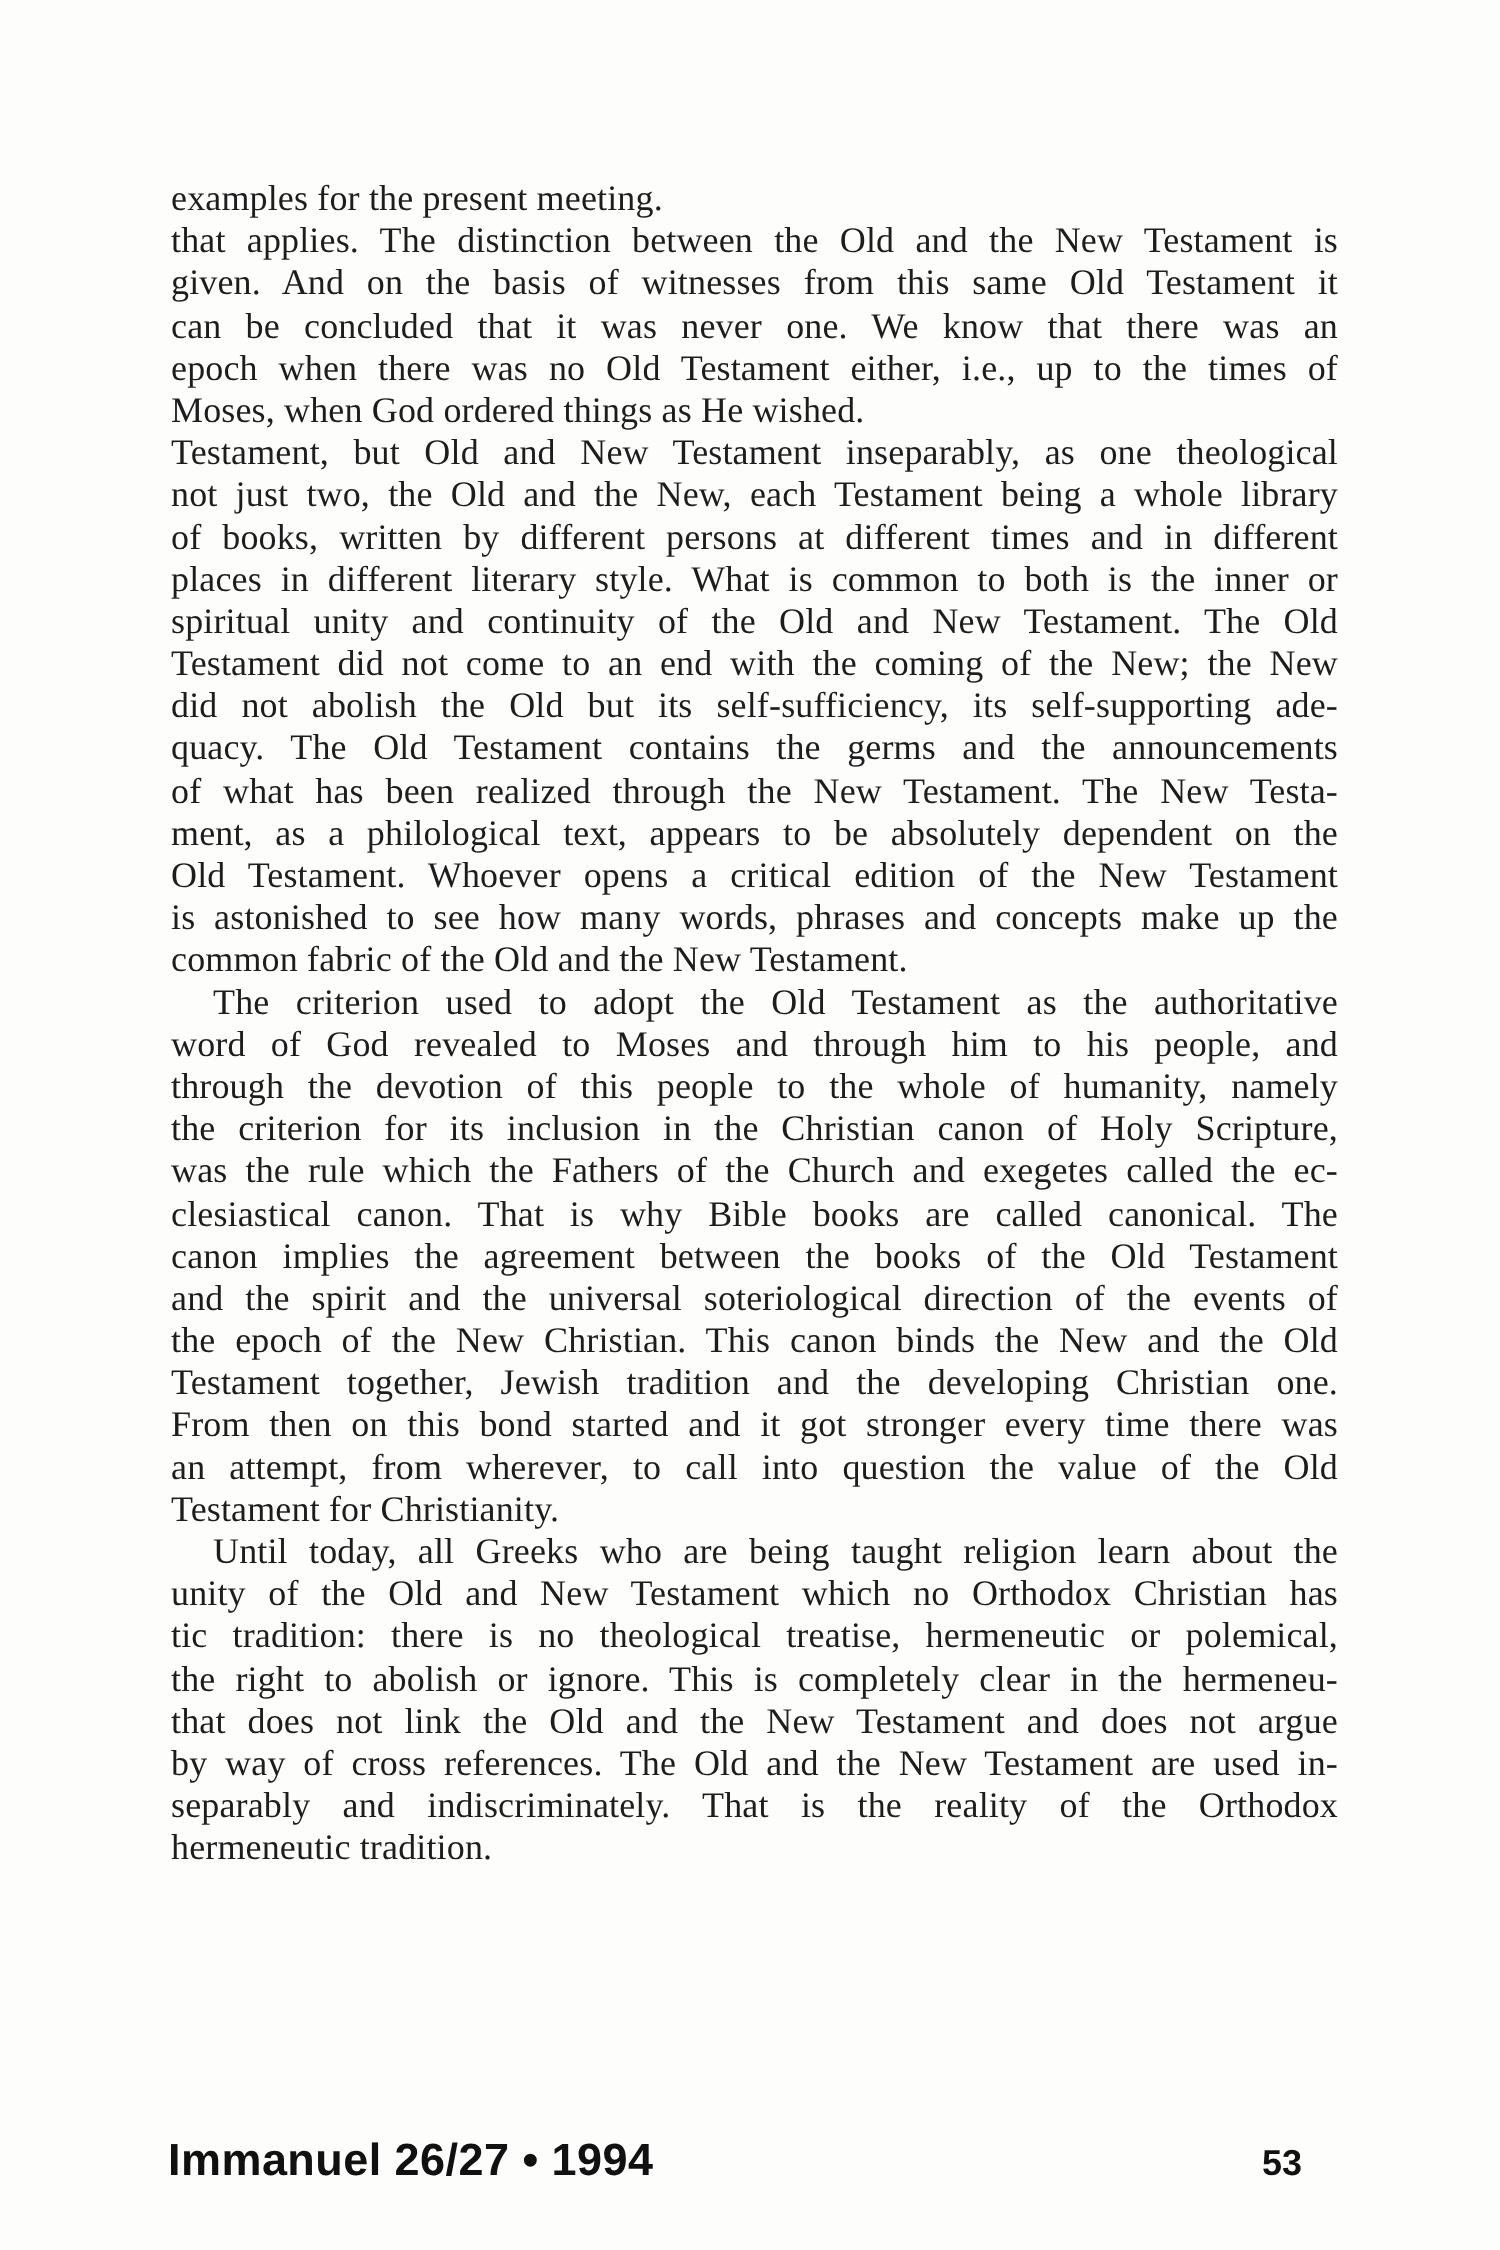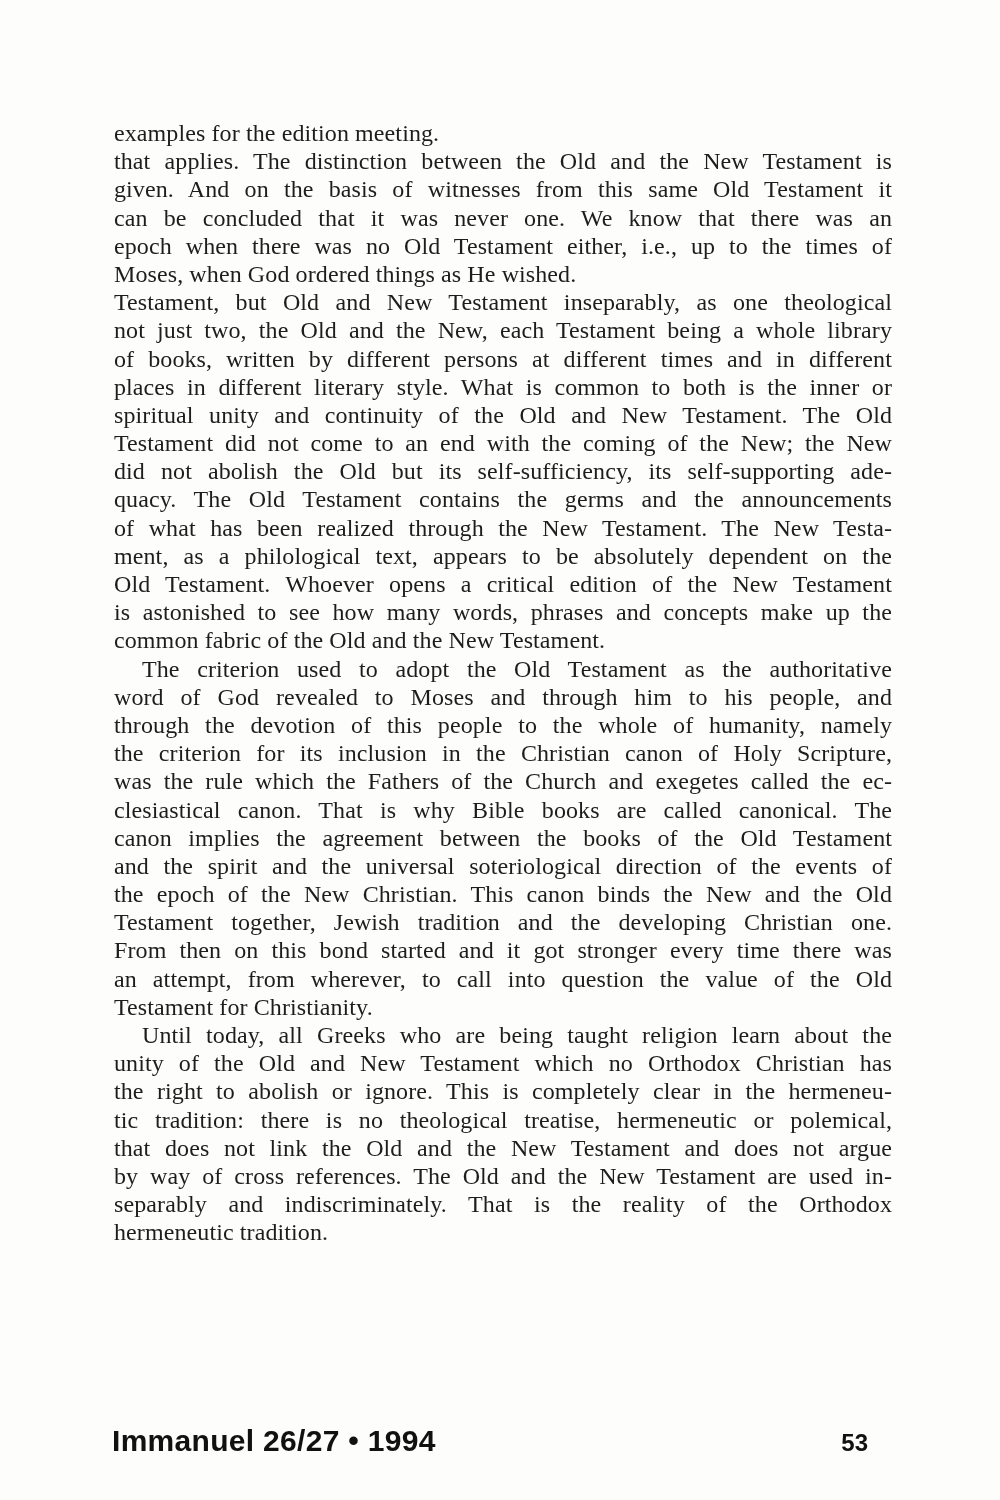--- a/index.html
+++ b/index.html
@@ -61,21 +61,21 @@
     font-size: 24px;
   }
 </style>
 </head>
 <body>
 
 <div class="page">
 
   <main class="text-block" id="body-text">
       <div class="paragraph">
-        <div class="line last">examples for the edition meeting.</div>
+        <div class="line last">examples for the present meeting.</div>
       </div>
       <div class="paragraph">
         <div class="line">that applies. The distinction between the Old and the New Testament is</div>
         <div class="line">given. And on the basis of witnesses from this same Old Testament it</div>
         <div class="line">can be concluded that it was never one. We know that there was an</div>
         <div class="line">epoch when there was no Old Testament either, i.e., up to the times of</div>
         <div class="line last">Moses, when God ordered things as He wished.</div>
       </div>
       <div class="paragraph">
         <div class="line">Testament, but Old and New Testament inseparably, as one theological</div>
@@ -103,22 +103,22 @@
         <div class="line">and the spirit and the universal soteriological direction of the events of</div>
         <div class="line">the epoch of the New Christian. This canon binds the New and the Old</div>
         <div class="line">Testament together, Jewish tradition and the developing Christian one.</div>
         <div class="line">From then on this bond started and it got stronger every time there was</div>
         <div class="line">an attempt, from wherever, to call into question the value of the Old</div>
         <div class="line last">Testament for Christianity.</div>
       </div>
       <div class="paragraph">
         <div class="line indent">Until today, all Greeks who are being taught religion learn about the</div>
         <div class="line">unity of the Old and New Testament which no Orthodox Christian has</div>
+        <div class="line">tic tradition: there is no theological treatise, hermeneutic or polemical,</div>
         <div class="line">the right to abolish or ignore. This is completely clear in the hermeneu-</div>
-        <div class="line">tic tradition: there is no theological treatise, hermeneutic or polemical,</div>
         <div class="line">that does not link the Old and the New Testament and does not argue</div>
         <div class="line">by way of cross references. The Old and the New Testament are used in-</div>
         <div class="line">separably and indiscriminately. That is the reality of the Orthodox</div>
         <div class="line last">hermeneutic tradition.</div>
       </div>
     </main>
 
   <footer class="footer">
     <span class="journal-line">Immanuel 26/27 • 1994</span>
     <span class="page-number">53</span>

